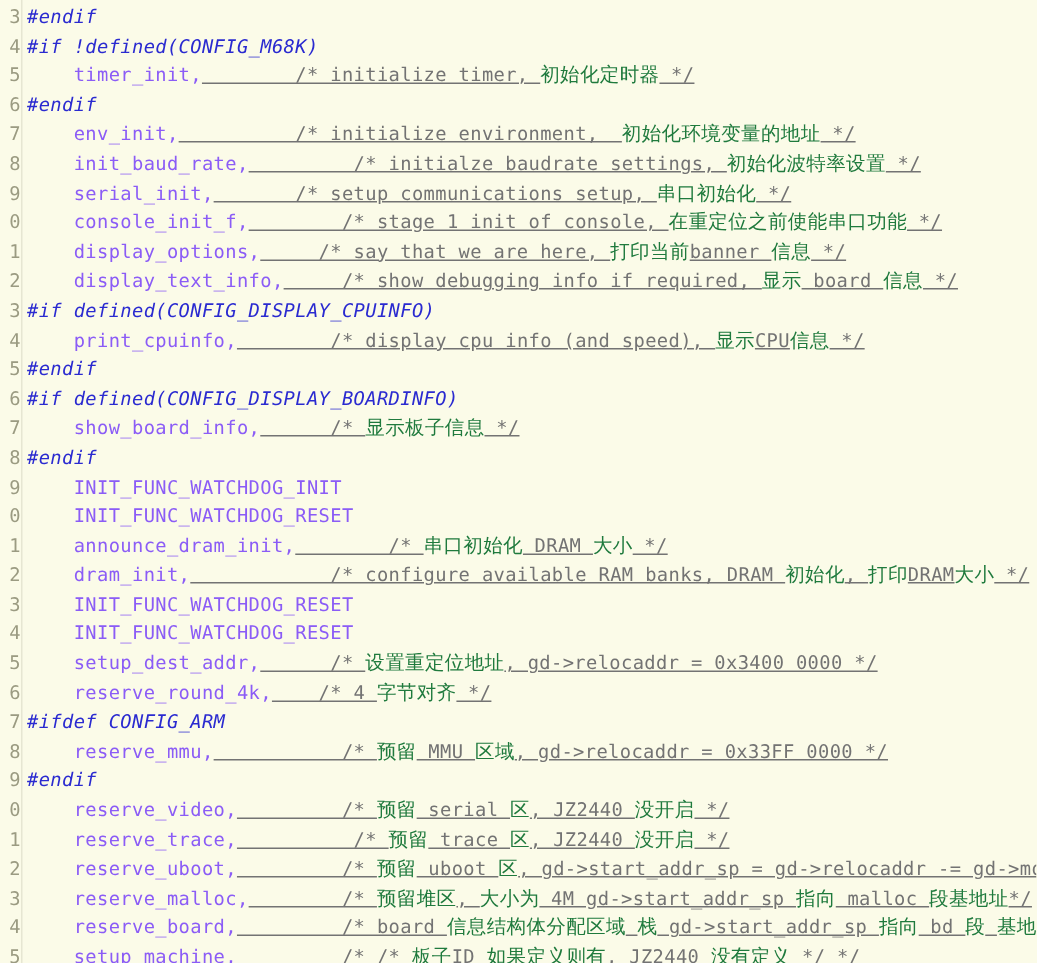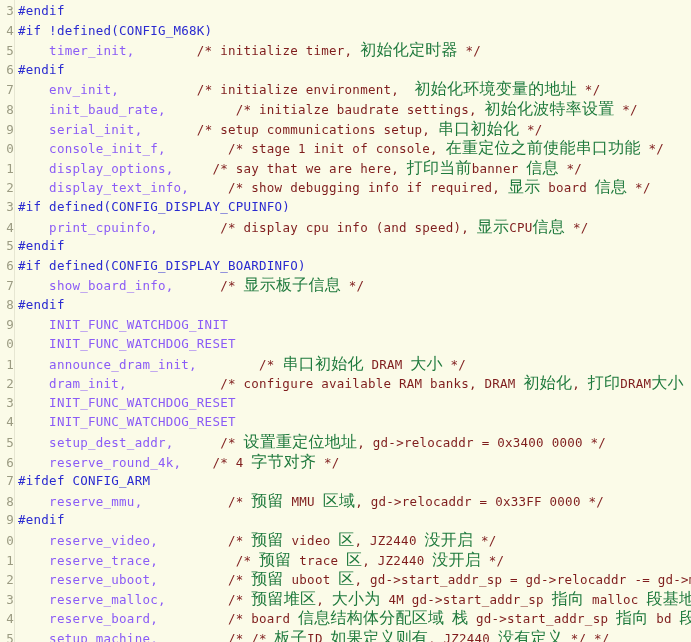--- a/index.html
+++ b/index.html
@@ -47,24 +47,24 @@
     font-size: 12.5px;
     overflow: hidden;
     direction: rtl;
     unicode-bidi: plaintext;
   }
   .content {
     flex: 1 1 auto;
     white-space: pre;
     overflow: hidden;
   }
-  .tok-pre   { color: #2a2ad0; }   
+  .tok-pre   { color: #2a2ad0; font-style: italic; }   
   .tok-plain { color: #8b5cf6; }   
-  .tok-cmt   { color: #7f1d1d; }   
-  .tok-cjk   { color: #1f7a3d; font-family: Liberation Sans, sans-serif; font-size: 16px; }
+  .tok-cmt   { color: #737373; text-decoration: underline; }   
+  .tok-cjk   { color: #1f7a3d; font-family: Liberation Sans, sans-serif; font-size: 13px; }
 </style>
 </head>
 <body>
 
 <div id="editor">
   <div class="gutter-rule"></div>
   <div id="lines-host">
       <div class="code-line"><div class="lineno">3</div><div class="content"><span class="tok-pre">#endif</span></div></div>
       <div class="code-line"><div class="lineno">4</div><div class="content"><span class="tok-pre">#if !defined(CONFIG_M68K)</span></div></div>
       <div class="code-line"><div class="lineno">5</div><div class="content"><span class="tok-plain">    timer_init,</span><span class="tok-cmt">        /* initialize timer, </span><span class="tok-cjk">初始化定时器</span><span class="tok-cmt"> */</span></div></div>
@@ -85,20 +85,20 @@
       <div class="code-line"><div class="lineno">0</div><div class="content"><span class="tok-plain">    INIT_FUNC_WATCHDOG_RESET</span></div></div>
       <div class="code-line"><div class="lineno">1</div><div class="content"><span class="tok-plain">    announce_dram_init,</span><span class="tok-cmt">        /* </span><span class="tok-cjk">串口初始化</span><span class="tok-cmt"> DRAM </span><span class="tok-cjk">大小</span><span class="tok-cmt"> */</span></div></div>
       <div class="code-line"><div class="lineno">2</div><div class="content"><span class="tok-plain">    dram_init,</span><span class="tok-cmt">            /* configure available RAM banks, DRAM </span><span class="tok-cjk">初始化</span><span class="tok-cmt">, </span><span class="tok-cjk">打印</span><span class="tok-cmt">DRAM</span><span class="tok-cjk">大小</span><span class="tok-cmt"> */</span></div></div>
       <div class="code-line"><div class="lineno">3</div><div class="content"><span class="tok-plain">    INIT_FUNC_WATCHDOG_RESET</span></div></div>
       <div class="code-line"><div class="lineno">4</div><div class="content"><span class="tok-plain">    INIT_FUNC_WATCHDOG_RESET</span></div></div>
       <div class="code-line"><div class="lineno">5</div><div class="content"><span class="tok-plain">    setup_dest_addr,</span><span class="tok-cmt">      /* </span><span class="tok-cjk">设置重定位地址</span><span class="tok-cmt">, gd-&gt;relocaddr = 0x3400 0000 */</span></div></div>
       <div class="code-line"><div class="lineno">6</div><div class="content"><span class="tok-plain">    reserve_round_4k,</span><span class="tok-cmt">    /* 4 </span><span class="tok-cjk">字节对齐</span><span class="tok-cmt"> */</span></div></div>
       <div class="code-line"><div class="lineno">7</div><div class="content"><span class="tok-pre">#ifdef CONFIG_ARM</span></div></div>
       <div class="code-line"><div class="lineno">8</div><div class="content"><span class="tok-plain">    reserve_mmu,</span><span class="tok-cmt">           /* </span><span class="tok-cjk">预留</span><span class="tok-cmt"> MMU </span><span class="tok-cjk">区域</span><span class="tok-cmt">, gd-&gt;relocaddr = 0x33FF 0000 */</span></div></div>
       <div class="code-line"><div class="lineno">9</div><div class="content"><span class="tok-pre">#endif</span></div></div>
-      <div class="code-line"><div class="lineno">0</div><div class="content"><span class="tok-plain">    reserve_video,</span><span class="tok-cmt">         /* </span><span class="tok-cjk">预留</span><span class="tok-cmt"> video </span><span class="tok-cjk">区</span><span class="tok-cmt">, JZ2440 </span><span class="tok-cjk">没开启</span><span class="tok-cmt"> */</span></div></div>
+      <div class="code-line"><div class="lineno">0</div><div class="content"><span class="tok-plain">    reserve_video,</span><span class="tok-cmt">         /* </span><span class="tok-cjk">预留</span><span class="tok-cmt"> serial </span><span class="tok-cjk">区</span><span class="tok-cmt">, JZ2440 </span><span class="tok-cjk">没开启</span><span class="tok-cmt"> */</span></div></div>
       <div class="code-line"><div class="lineno">1</div><div class="content"><span class="tok-plain">    reserve_trace,</span><span class="tok-cmt">          /* </span><span class="tok-cjk">预留</span><span class="tok-cmt"> trace </span><span class="tok-cjk">区</span><span class="tok-cmt">, JZ2440 </span><span class="tok-cjk">没开启</span><span class="tok-cmt"> */</span></div></div>
       <div class="code-line"><div class="lineno">2</div><div class="content"><span class="tok-plain">    reserve_uboot,</span><span class="tok-cmt">         /* </span><span class="tok-cjk">预留</span><span class="tok-cmt"> uboot </span><span class="tok-cjk">区</span><span class="tok-cmt">, gd-&gt;start_addr_sp = gd-&gt;relocaddr -= gd-&gt;mon_len  */</span></div></div>
       <div class="code-line"><div class="lineno">3</div><div class="content"><span class="tok-plain">    reserve_malloc,</span><span class="tok-cmt">        /* </span><span class="tok-cjk">预留堆区</span><span class="tok-cmt">, </span><span class="tok-cjk">大小为</span><span class="tok-cmt"> 4M gd-&gt;start_addr_sp </span><span class="tok-cjk">指向</span><span class="tok-cmt"> malloc </span><span class="tok-cjk">段基地址</span><span class="tok-cmt">*/</span></div></div>
       <div class="code-line"><div class="lineno">4</div><div class="content"><span class="tok-plain">    reserve_board,</span><span class="tok-cmt">         /* board </span><span class="tok-cjk">信息结构体分配区域</span><span class="tok-cmt"> </span><span class="tok-cjk">栈</span><span class="tok-cmt"> gd-&gt;start_addr_sp </span><span class="tok-cjk">指向</span><span class="tok-cmt"> bd </span><span class="tok-cjk">段</span><span class="tok-cmt"> </span><span class="tok-cjk">基地址</span></div></div>
       <div class="code-line"><div class="lineno">5</div><div class="content"><span class="tok-plain">    setup_machine,</span><span class="tok-cmt">         /* /* </span><span class="tok-cjk">板子</span><span class="tok-cmt">ID </span><span class="tok-cjk">如果定义则有</span><span class="tok-cmt">, JZ2440 </span><span class="tok-cjk">没有定义</span><span class="tok-cmt"> */ */</span></div></div>
     </div>
 </div>
 
 </body></html>

